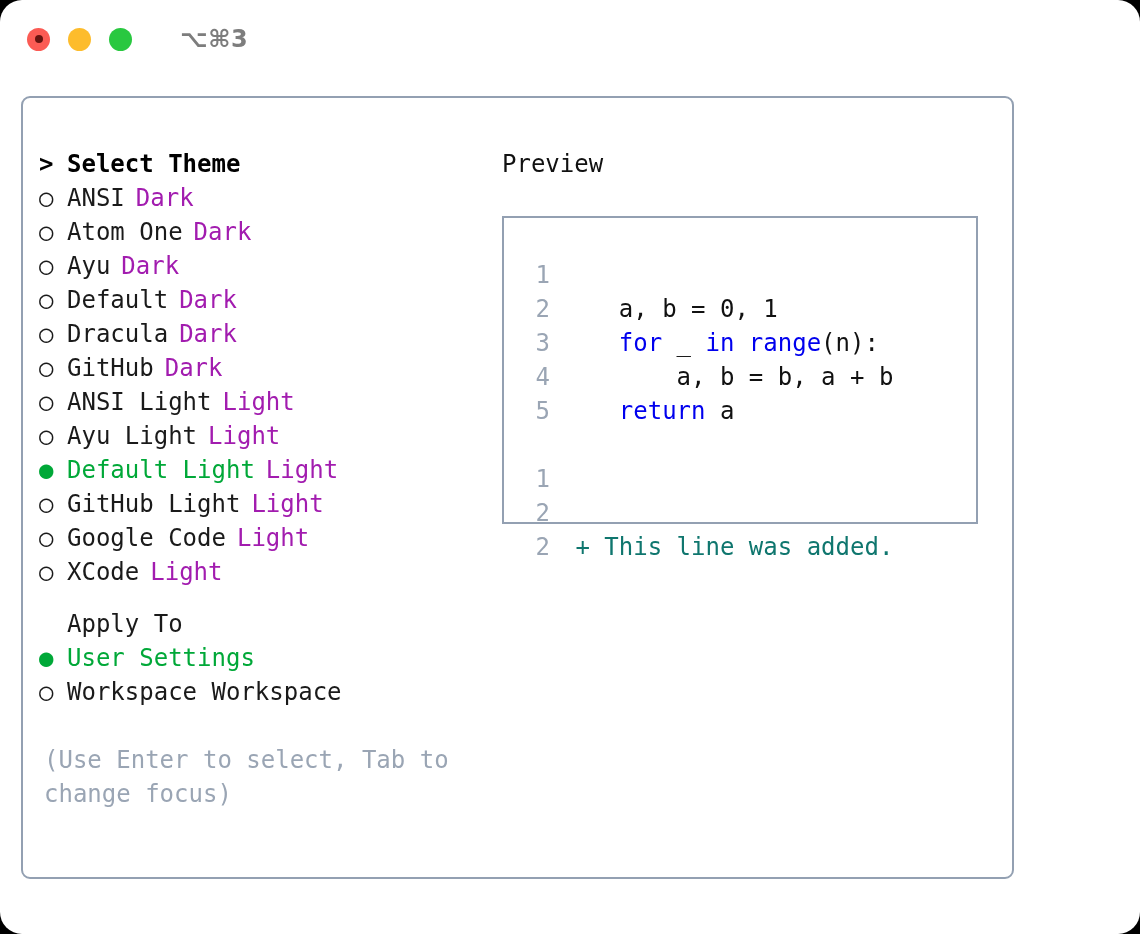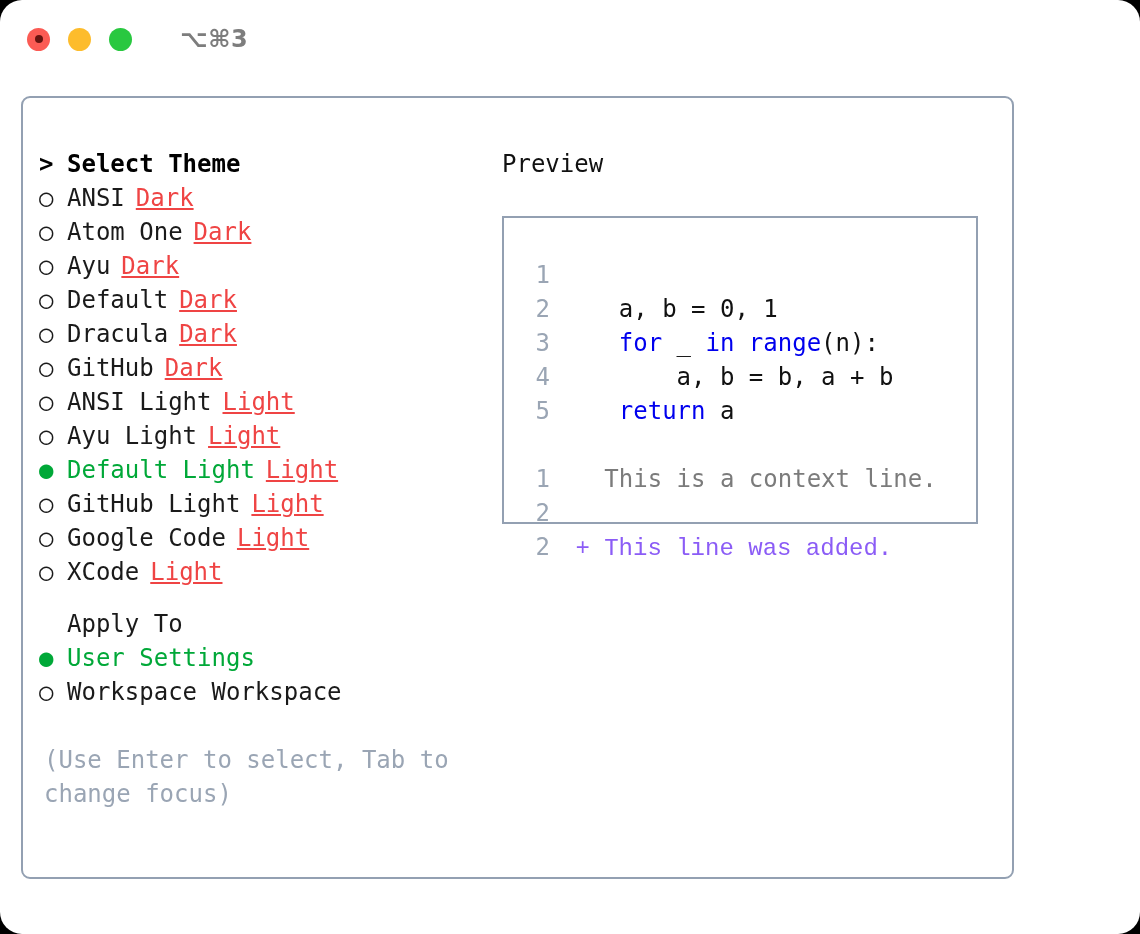--- a/index.html
+++ b/index.html
@@ -103,23 +103,22 @@
     flex: 0 0 28px;
     font-size: 24px;
     color: #1a1a1a;
   }
   .marker.sel {
     color: #00a838;
   }
   .label { color: #1a1a1a; }
   .label.sel { color: #00a838; }
   .suffix {
-    color: #ef4444;
+    color: #a21caf;
     margin-left: 11px;
-    text-decoration: underline;
   }
   .section-head {
     font-weight: bold;
     color: #000000;
   }
 
   #apply-head {
     margin-top: 18px;
   }
   #apply-head .marker { color: transparent; }
@@ -172,21 +171,21 @@
     text-align: right;
     color: #9aa5b4;
     margin-right: 11px;
   }
   .ctext { white-space: pre; }
   .kw   { color: #0000ee; }
   .fn   { color: #aa0000; }
   .pln  { color: #111111; }
   .ctx  { color: #7b7b7b; }
   .del  { color: #c00000; }
-  .add  { color: #8b5cf6; font-family: Liberation Mono, monospace; }
+  .add  { color: #0f766e; }
   .gap  { height: 34px; }
 </style>
 </head>
 <body>
 
 <div id="app">
 
   <div id="titlebar">
     <div class="lights">
       <div class="light red"></div>
@@ -290,21 +289,21 @@
     <div id="right-col">
       <div id="preview-title">Preview</div>
       <div id="preview-box">
         <div id="code">
             <div class="cline"><span class="lno">1</span></div>
             <div class="cline"><span class="lno">2</span><span class="ctext"><span class="pln">    a, b = 0, 1</span></span></div>
             <div class="cline"><span class="lno">3</span><span class="ctext"><span class="pln">    </span><span class="kw">for</span><span class="pln"> _ </span><span class="kw">in range</span><span class="pln">(n):</span></span></div>
             <div class="cline"><span class="lno">4</span><span class="ctext"><span class="pln">        a, b = b, a + b</span></span></div>
             <div class="cline"><span class="lno">5</span><span class="ctext"><span class="pln">    </span><span class="kw">return</span><span class="pln"> a</span></span></div>
             <div class="gap"></div>
-            <div class="cline"><span class="lno">1</span><span class="ctext"><span class="ctx">   This is a context line.</span></span></div>
+            <div class="cline"><span class="lno">1</span></div>
             <div class="cline"><span class="lno">2</span></div>
             <div class="cline"><span class="lno">2</span><span class="ctext"><span class="add"> + This line was added.</span></span></div>
           </div>
       </div>
     </div>
 
   </div>
 </div>
 
 </body></html>

